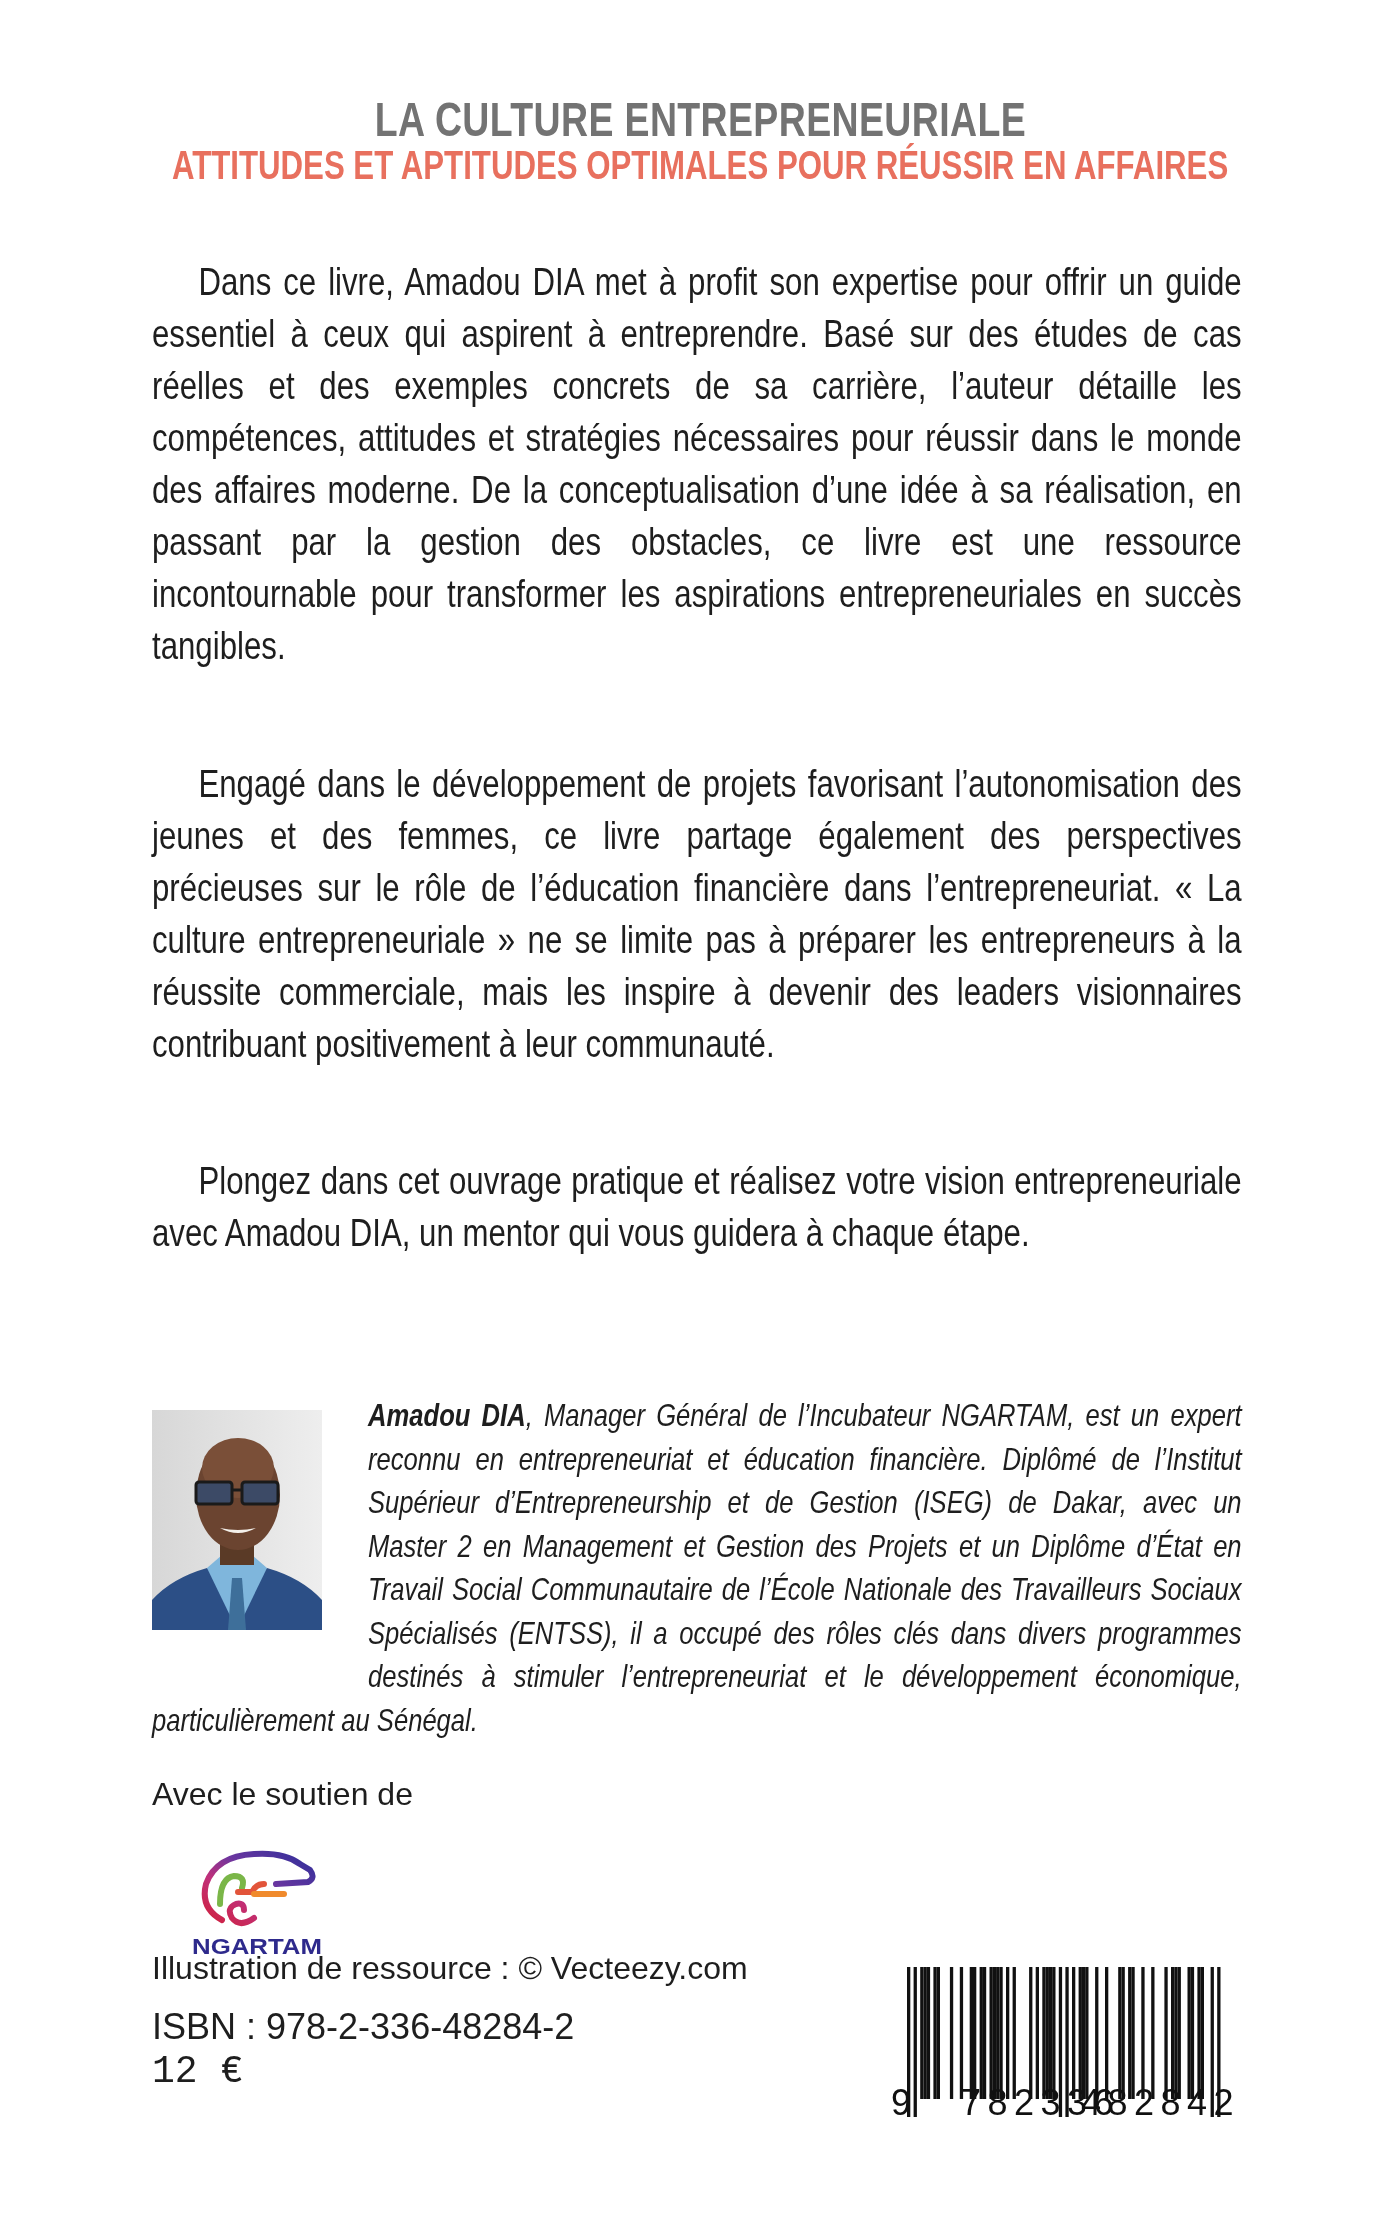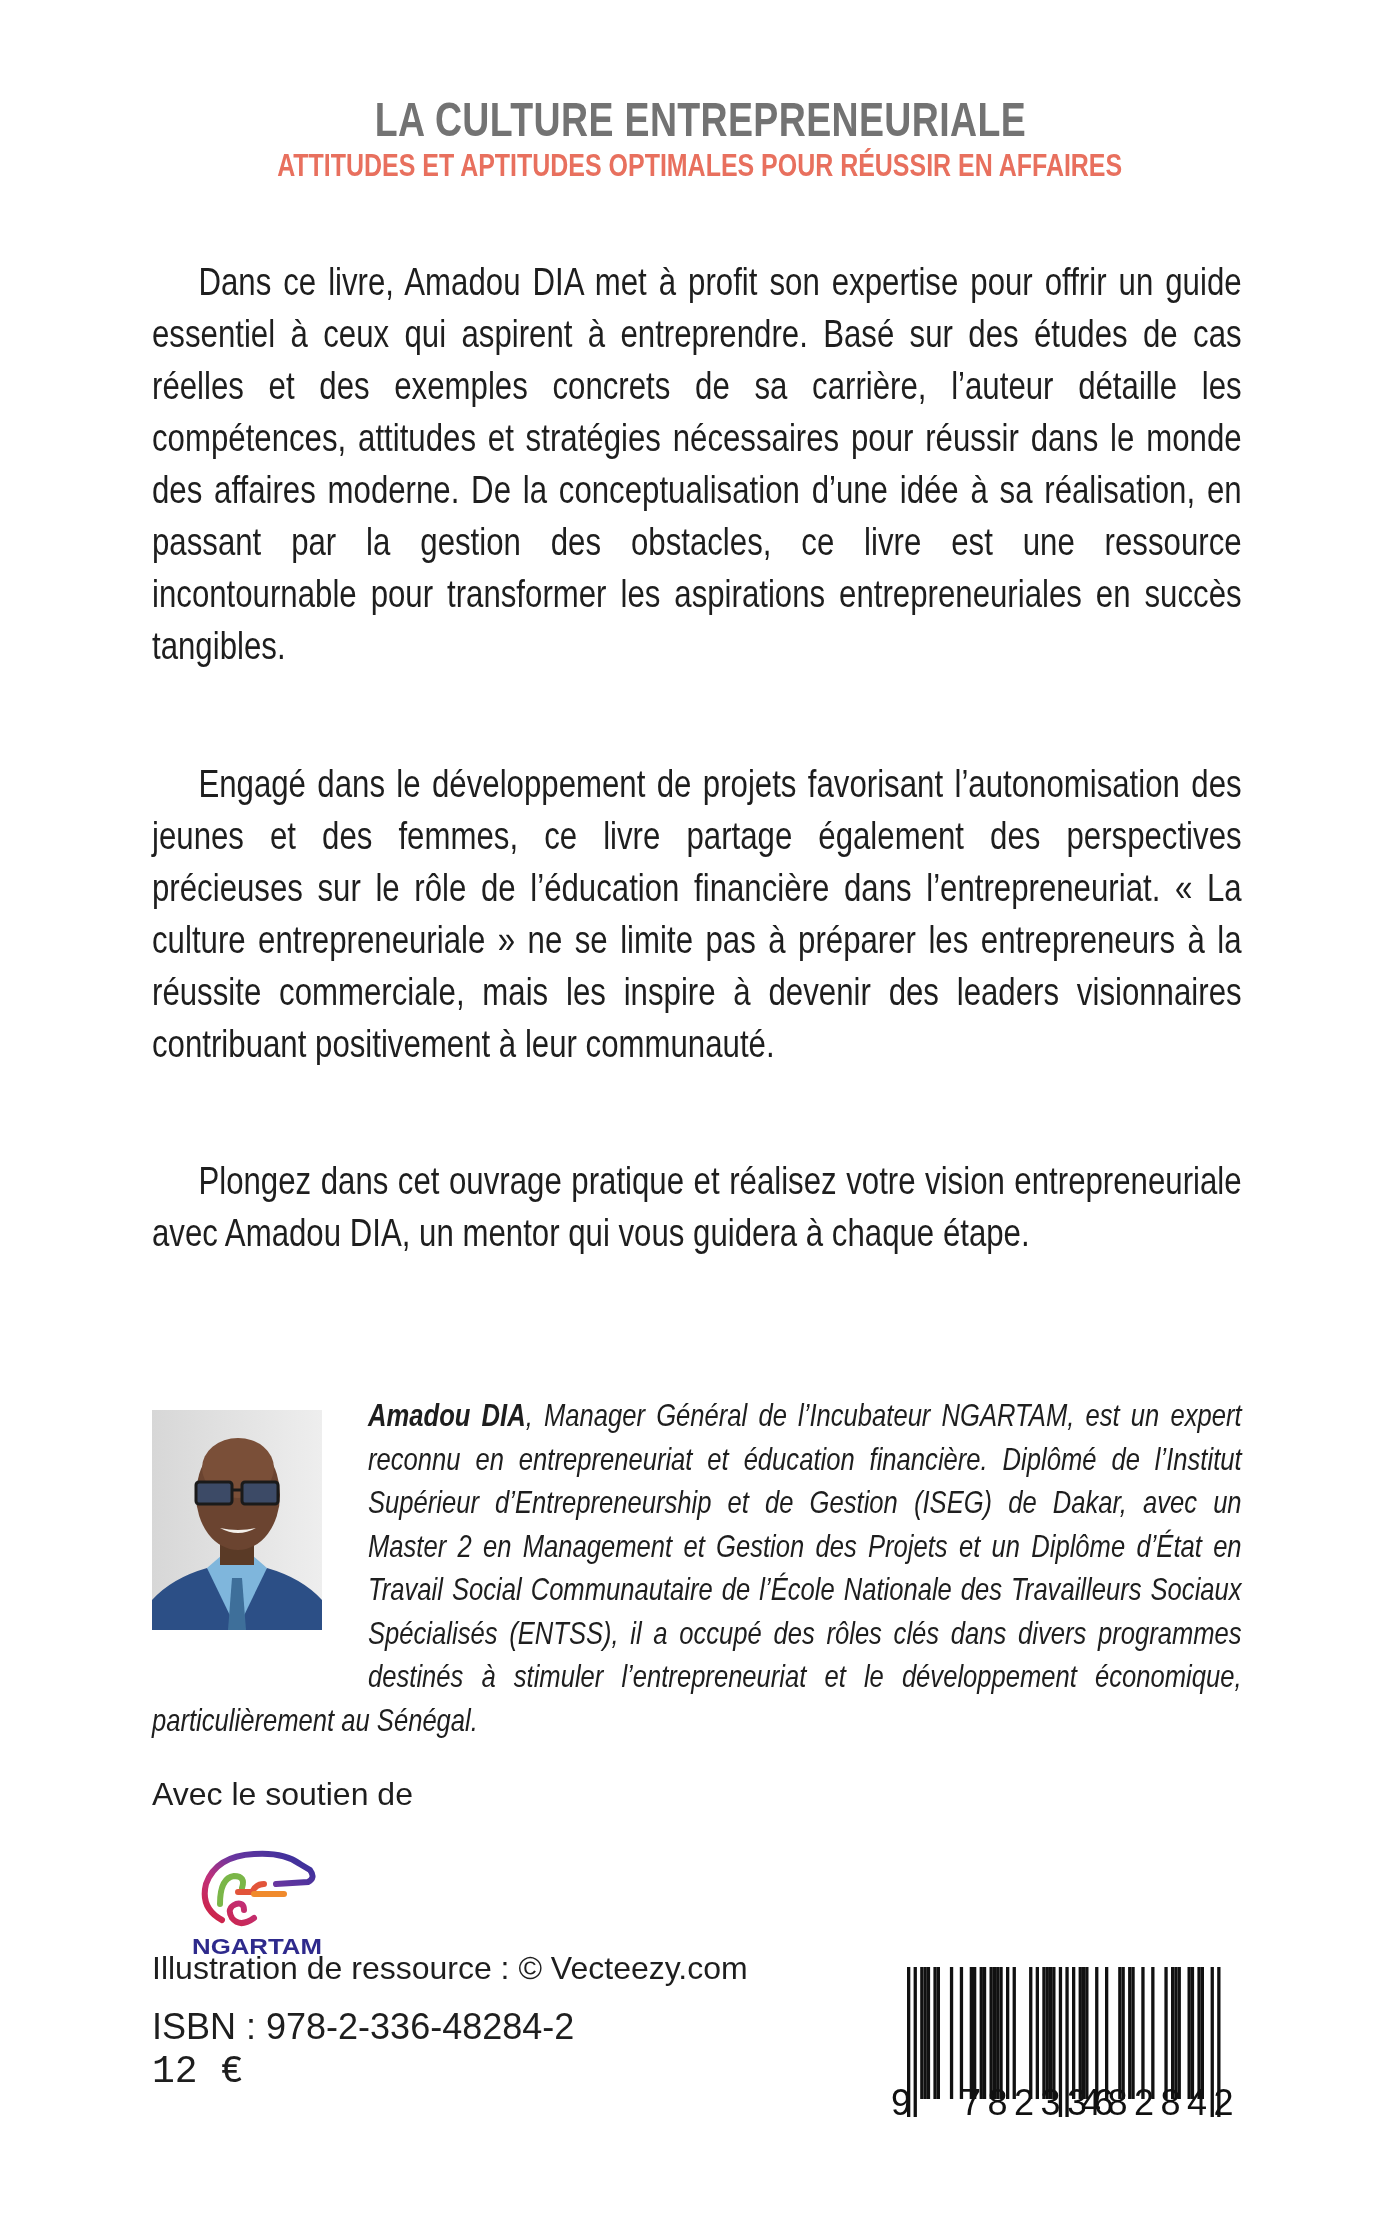--- a/index.html
+++ b/index.html
@@ -8,21 +8,21 @@
   
   .cond { transform-origin: 0 0; transform: scaleX(0.80); }
   .title {
     left:0; top:92px; width:1400px; text-align:center;
     font-family:"Liberation Sans", sans-serif; font-weight:bold; font-size:48px;
     color:#737373; letter-spacing:0.5px; line-height:56px;
   }
   .title span, .subtitle span { display:inline-block; transform:scaleX(0.78); transform-origin:50% 50%; }
   .subtitle {
     left:0; top:146px; width:1400px; text-align:center;
-    font-family:"Liberation Sans", sans-serif; font-weight:bold; font-size:32px;
+    font-family:"Liberation Sans", sans-serif; font-weight:bold; font-size:40px;
     color:#e8705e; line-height:38px;
   }
   .body-wrap { left:152px; width:1362px;  }
   .para {
     font-family:"Liberation Sans", sans-serif; font-size:39px; line-height:52px;
     text-align:justify; text-align-last:left; text-indent:58px; margin:0;
   }
   .bio-photo { left:152px; top:1410px; width:170px; height:220px; overflow:hidden; background:#dcdcdc; }
   .bio-wrap { left:152px; top:1394px; width:1362px; }
   .bio {

